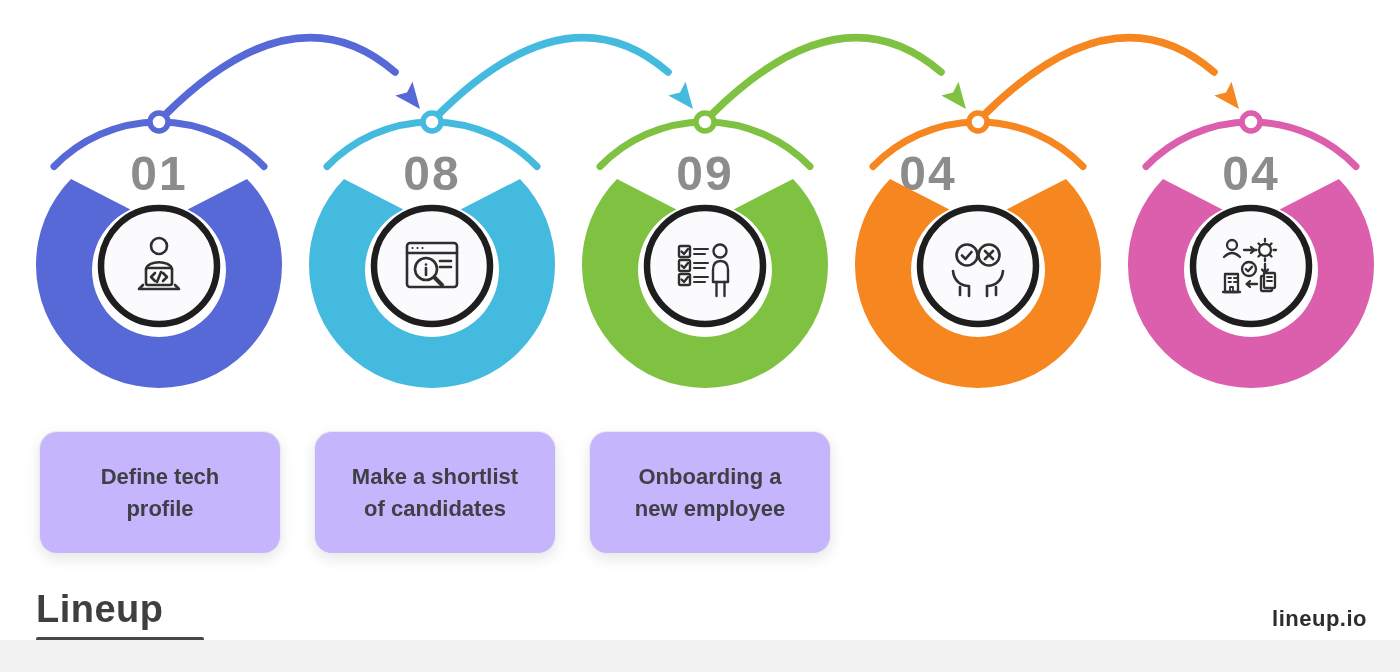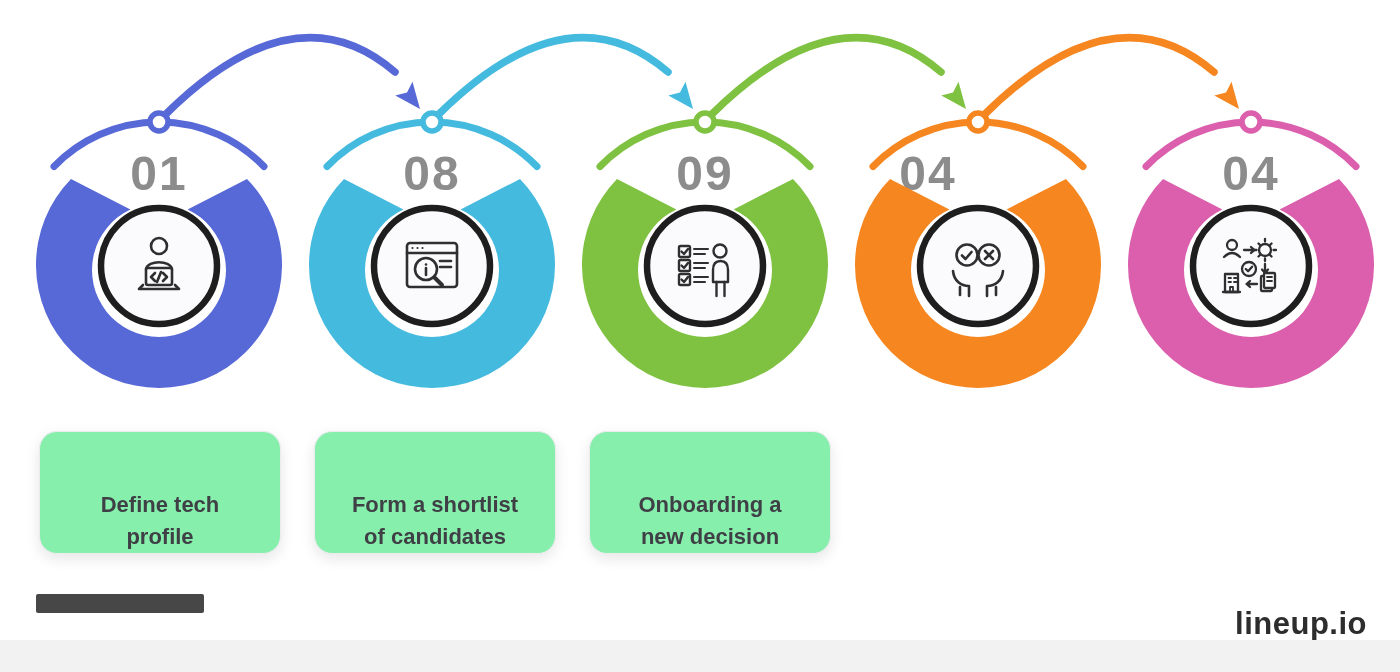--- a/index.html
+++ b/index.html
@@ -9,34 +9,34 @@
   .step-number{
     position:absolute;top:146px;width:140px;margin-left:-70px;
     text-align:center;font-size:48px;font-weight:bold;color:var(--number-color,#8C8C8C);
     letter-spacing:2px;z-index:1;
   }
   .labels-row{
     position:absolute;left:0;top:431px;width:1400px;
     display:flex;gap:33px;padding-left:39px;box-sizing:border-box;z-index:3;
   }
   .label-box{
-    width:240px;height:121px;background:#86efac;border:1px solid #ececef;
+    width:240px;height:121px;background:#c4b5fd;border:1px solid #ececef;
     border-radius:18px;box-shadow:0 5px 14px rgba(17,17,26,0.10);
-    display:flex;align-items:flex-end;justify-content:center;flex:0 0 auto;
+    display:flex;align-items:center;justify-content:center;flex:0 0 auto;
   }
   .label-text{
     width:190px;text-align:center;font-size:22px;line-height:1.45;
     font-weight:600;color:var(--label-color,#3F3F46);
   }
   .logo{position:absolute;left:36px;top:588px;z-index:3;}
   .logo-word{font-size:38px;font-weight:bold;color:#3f3f3f;letter-spacing:0.5px;}
   .logo-tagline-bar{margin-top:6px;width:168px;height:19px;background:#474747;border-radius:2px;}
   .website{
     position:absolute;right:33px;top:606px;z-index:3;
-    font-size:31px;font-weight:bold;color:#2d2d2d;letter-spacing:0.5px;
+    font-size:22px;font-weight:bold;color:#2d2d2d;letter-spacing:0.5px;
   }
   .icon-svg{position:absolute;z-index:2;pointer-events:none;}
 </style>
 </head>
 <body>
 
 <div class="canvas">
 
   <div class="step-number" style="left:159px">01</div>
   <div class="step-number" style="left:432px">08</div>
@@ -176,25 +176,26 @@
     <rect x="14" y="48" width="13" height="18"></rect>
     <path d="M17.5 52 H20 M23 52 H25.5 M17.5 56 H20 M23 56 H25.5 M19 66 V61 H22 V66" stroke-width="1.8"></path>
     <path d="M12 66 H29"></path>
   </svg>
 
   <div class="labels-row">
     <div class="label-box">
       <div class="label-text">Define tech profile</div>
     </div>
     <div class="label-box">
-      <div class="label-text">Form a shortlist of candidates</div>
+      <div class="label-text">Make a shortlist of candidates</div>
     </div>
     <div class="label-box">
-      <div class="label-text">Onboarding a new decision</div>
+      <div class="label-text">Onboarding a new employee</div>
     </div>
   </div>
 
   <div class="logo">
+    <div class="logo-word">Lineup</div>
     <div class="logo-tagline-bar"></div>
   </div>
   <div class="website">lineup.io</div>
 
 </div>
 
 </body></html>

